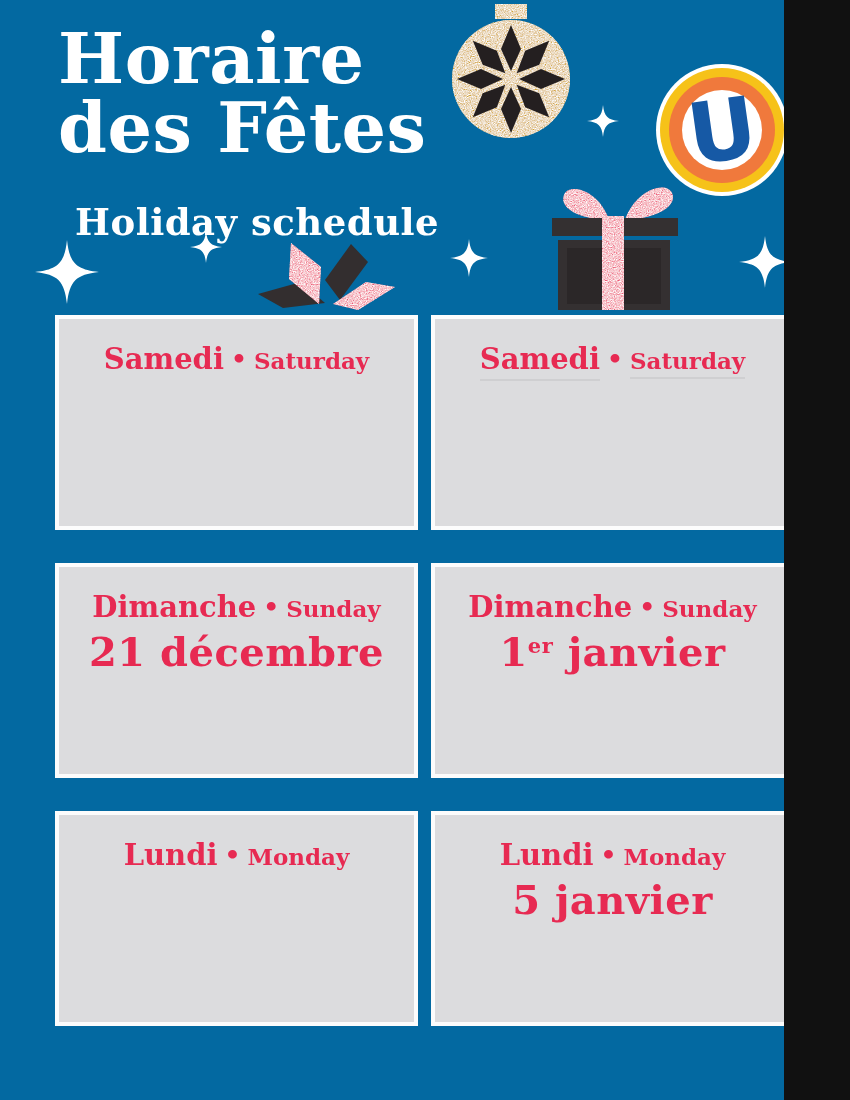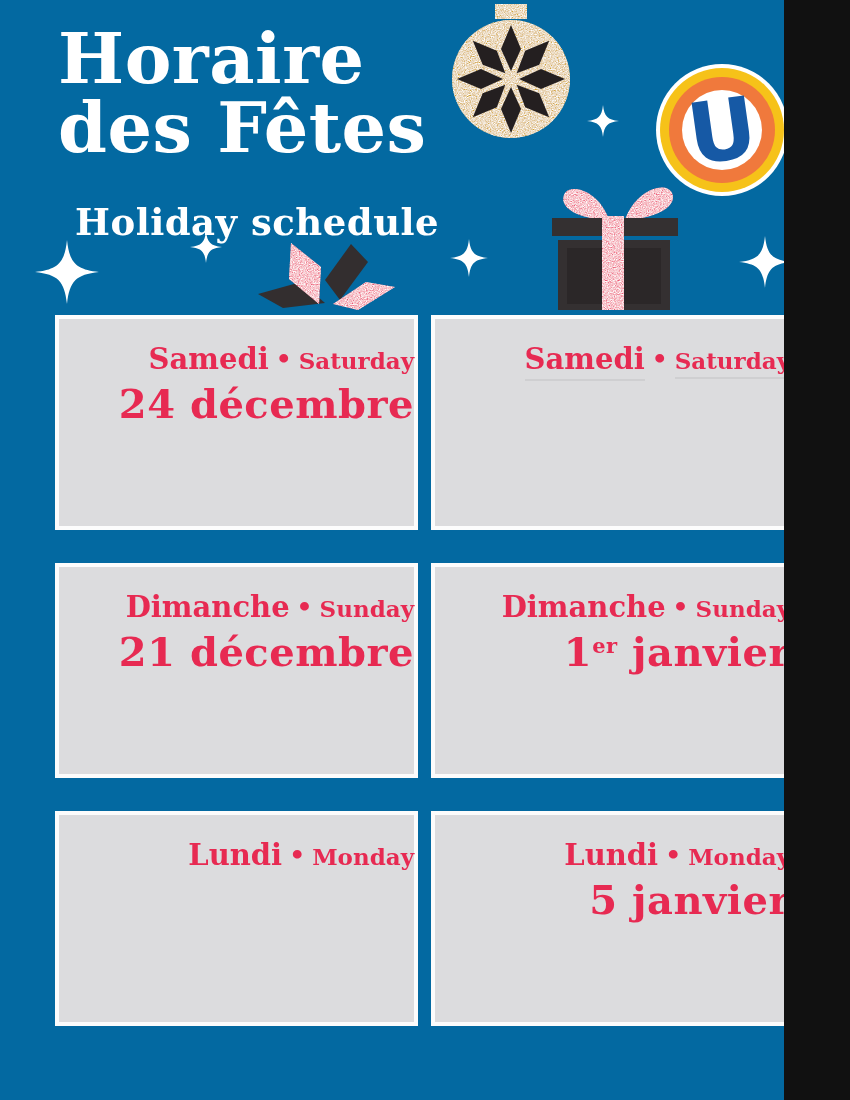--- a/index.html
+++ b/index.html
@@ -36,21 +36,21 @@
     position:absolute;left:55px;top:315px;
     display:grid;
     grid-template-columns:363px 363px;
     grid-auto-rows:215px;
     column-gap:13px;row-gap:33px;
   }
   .card{
     box-sizing:border-box;
     background:#dcdcde;
     border:4px solid #fcfcfc;
-    text-align:right;
+    text-align:center;
     padding-top:25px;
     color:#e72a52;
   }
   .dayline{font-weight:700;line-height:30px;}
   .day-fr{font-size:29px;}
   .bullet{font-size:25px;margin:0 7px;position:relative;top:-2px;}
   .day-en{font-size:23px;}
   .dateline{font-size:40px;font-weight:700;line-height:44px;margin-top:3px;letter-spacing:0.5px;}
   .date-sup{font-size:21px;position:relative;top:-13px;font-weight:700;margin-top:32px;}
   .underlined .u{border-bottom:2px solid #cfcfd1;padding-bottom:3px;}
@@ -141,23 +141,20 @@
   <svg class="deco sp5" width="52" height="52" viewBox="-32 -32 64 64">
     <path d="M0,-32 C2.5,-9 9,-2.5 32,0 C9,2.5 2.5,9 0,32 C-2.5,9 -9,2.5 -32,0 C-9,-2.5 -2.5,-9 0,-32 Z" fill="#ffffff"></path>
   </svg>
 
   <div class="grid">
 
     <div class="card">
       <div class="dayline">
         <span class="day-fr u">Samedi</span><span class="bullet">•</span><span class="day-en u">Saturday</span>
       </div>
-      <div class="dateline">
-        <span>24 décembre</span><span class="date-sup"></span><span></span>
-      </div>
     </div>
 
     <div class="card underlined">
       <div class="dayline">
         <span class="day-fr u">Samedi</span><span class="bullet">•</span><span class="day-en u">Saturday</span>
       </div>
     </div>
 
     <div class="card">
       <div class="dayline">

